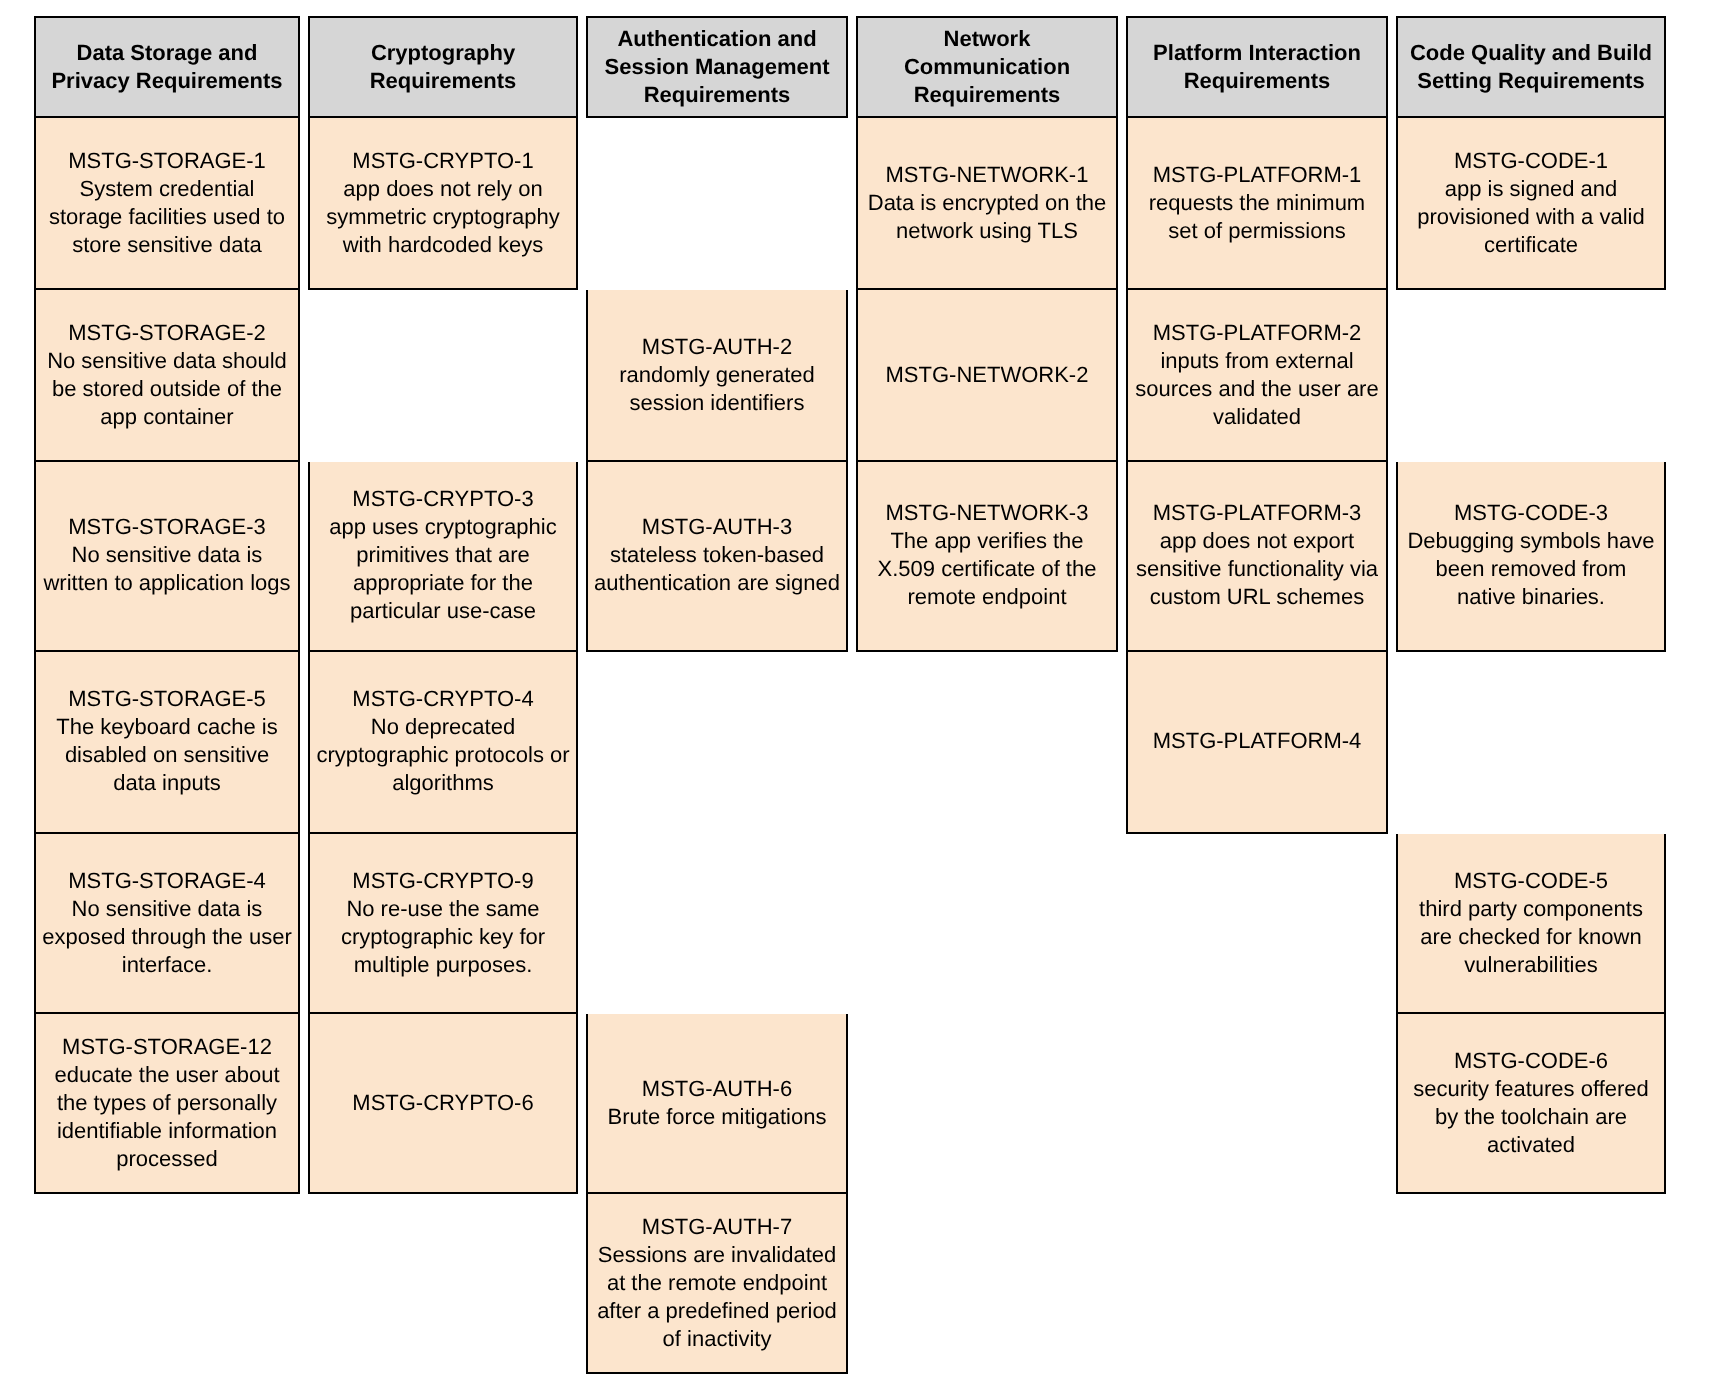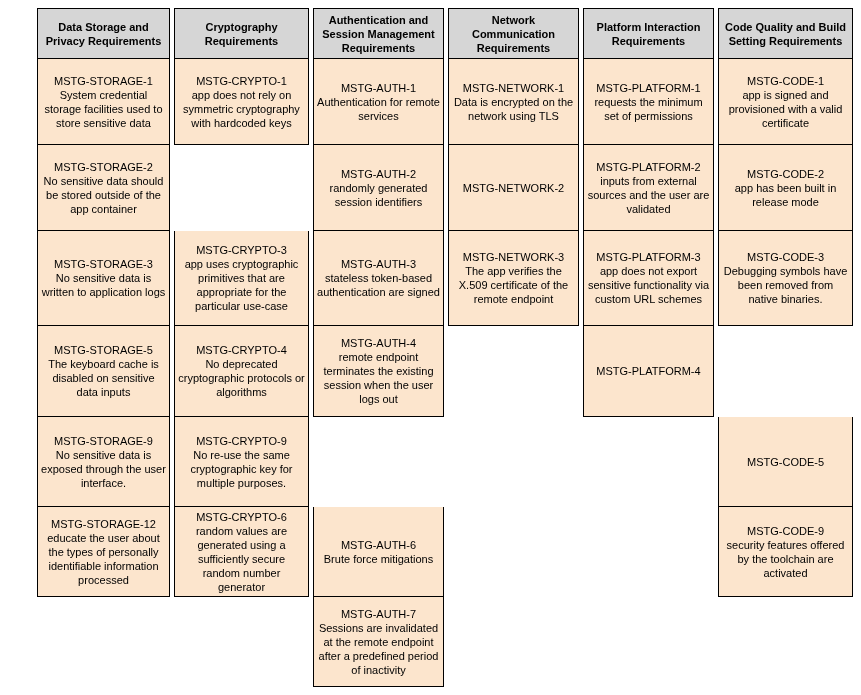--- a/index.html
+++ b/index.html
@@ -2,21 +2,21 @@
 <html><head>
 <meta charset="utf-8">
 <style>
   html,body{margin:0;padding:0;}
   body{
     width:861px;height:695px;background:#ffffff;
     font-family:"Liberation Sans","DejaVu Sans",sans-serif;
     color:#000;
   }
   .table-wrap{
-    position:absolute;left:37px;top:8px;
+    position:absolute;left:17px;top:8px;
     display:grid;
     grid-template-columns:133px 135px 131px 131px 131px 135px;
     grid-template-rows:51px 86px 86px 95px 91px 90px 90px 90px;
     column-gap:4px;row-gap:0;
   }
   .hdr{
     background:#d6d6d6;
     border:1px solid #000;
     display:flex;align-items:center;justify-content:center;
     text-align:center;
@@ -58,21 +58,21 @@
   </div>
   <div class="cell c1 r4">
     <div>MSTG-STORAGE-3</div>
     <div>No sensitive data is written to application logs</div>
   </div>
   <div class="cell c1 r5">
     <div>MSTG-STORAGE-5</div>
     <div>The keyboard cache is disabled on sensitive data inputs</div>
   </div>
   <div class="cell c1 r6">
-    <div>MSTG-STORAGE-9</div>
+    <div>MSTG-STORAGE-4</div>
     <div>No sensitive data is exposed through the user interface.</div>
   </div>
   <div class="cell c1 r7">
     <div>MSTG-STORAGE-12</div>
     <div>educate the user about the types of personally identifiable information processed</div>
   </div>
 
   <div class="cell c2 r2">
     <div>MSTG-CRYPTO-1</div>
     <div>app does not rely on symmetric cryptography with hardcoded keys</div>
@@ -84,38 +84,29 @@
   <div class="cell c2 r5">
     <div>MSTG-CRYPTO-4</div>
     <div>No deprecated cryptographic protocols or algorithms</div>
   </div>
   <div class="cell c2 r6">
     <div>MSTG-CRYPTO-9</div>
     <div>No re-use the same cryptographic key for multiple purposes.</div>
   </div>
   <div class="cell c2 r7">
     <div>MSTG-CRYPTO-6</div>
-    <div>random values are generated using a sufficiently secure random number generator</div>
   </div>
 
-  <div class="cell c3 r2">
-    <div>MSTG-AUTH-1</div>
-    <div>Authentication for remote services</div>
-  </div>
   <div class="cell c3 r3">
     <div>MSTG-AUTH-2</div>
     <div>randomly generated session identifiers</div>
   </div>
   <div class="cell c3 r4">
     <div>MSTG-AUTH-3</div>
     <div>stateless token-based authentication are signed</div>
-  </div>
-  <div class="cell c3 r5">
-    <div>MSTG-AUTH-4</div>
-    <div>remote endpoint terminates the existing session when the user logs out</div>
   </div>
   <div class="cell c3 r7">
     <div>MSTG-AUTH-6</div>
     <div>Brute force mitigations</div>
   </div>
   <div class="cell c3 r8">
     <div>MSTG-AUTH-7</div>
     <div>Sessions are invalidated at the remote endpoint after a predefined period of inactivity</div>
   </div>
 
@@ -144,29 +135,26 @@
     <div>app does not export sensitive functionality via custom URL schemes</div>
   </div>
   <div class="cell c5 r5">
     <div>MSTG-PLATFORM-4</div>
   </div>
 
   <div class="cell c6 r2">
     <div>MSTG-CODE-1</div>
     <div>app is signed and provisioned with a valid certificate</div>
   </div>
-  <div class="cell c6 r3">
-    <div>MSTG-CODE-2</div>
-    <div>app has been built in release mode</div>
-  </div>
   <div class="cell c6 r4">
     <div>MSTG-CODE-3</div>
     <div>Debugging symbols have been removed from native binaries.</div>
   </div>
   <div class="cell c6 r6">
     <div>MSTG-CODE-5</div>
+    <div>third party components are checked for known vulnerabilities</div>
   </div>
   <div class="cell c6 r7">
-    <div>MSTG-CODE-9</div>
+    <div>MSTG-CODE-6</div>
     <div>security features offered by the toolchain are activated</div>
   </div>
 
 </div>
 
 </body></html>

